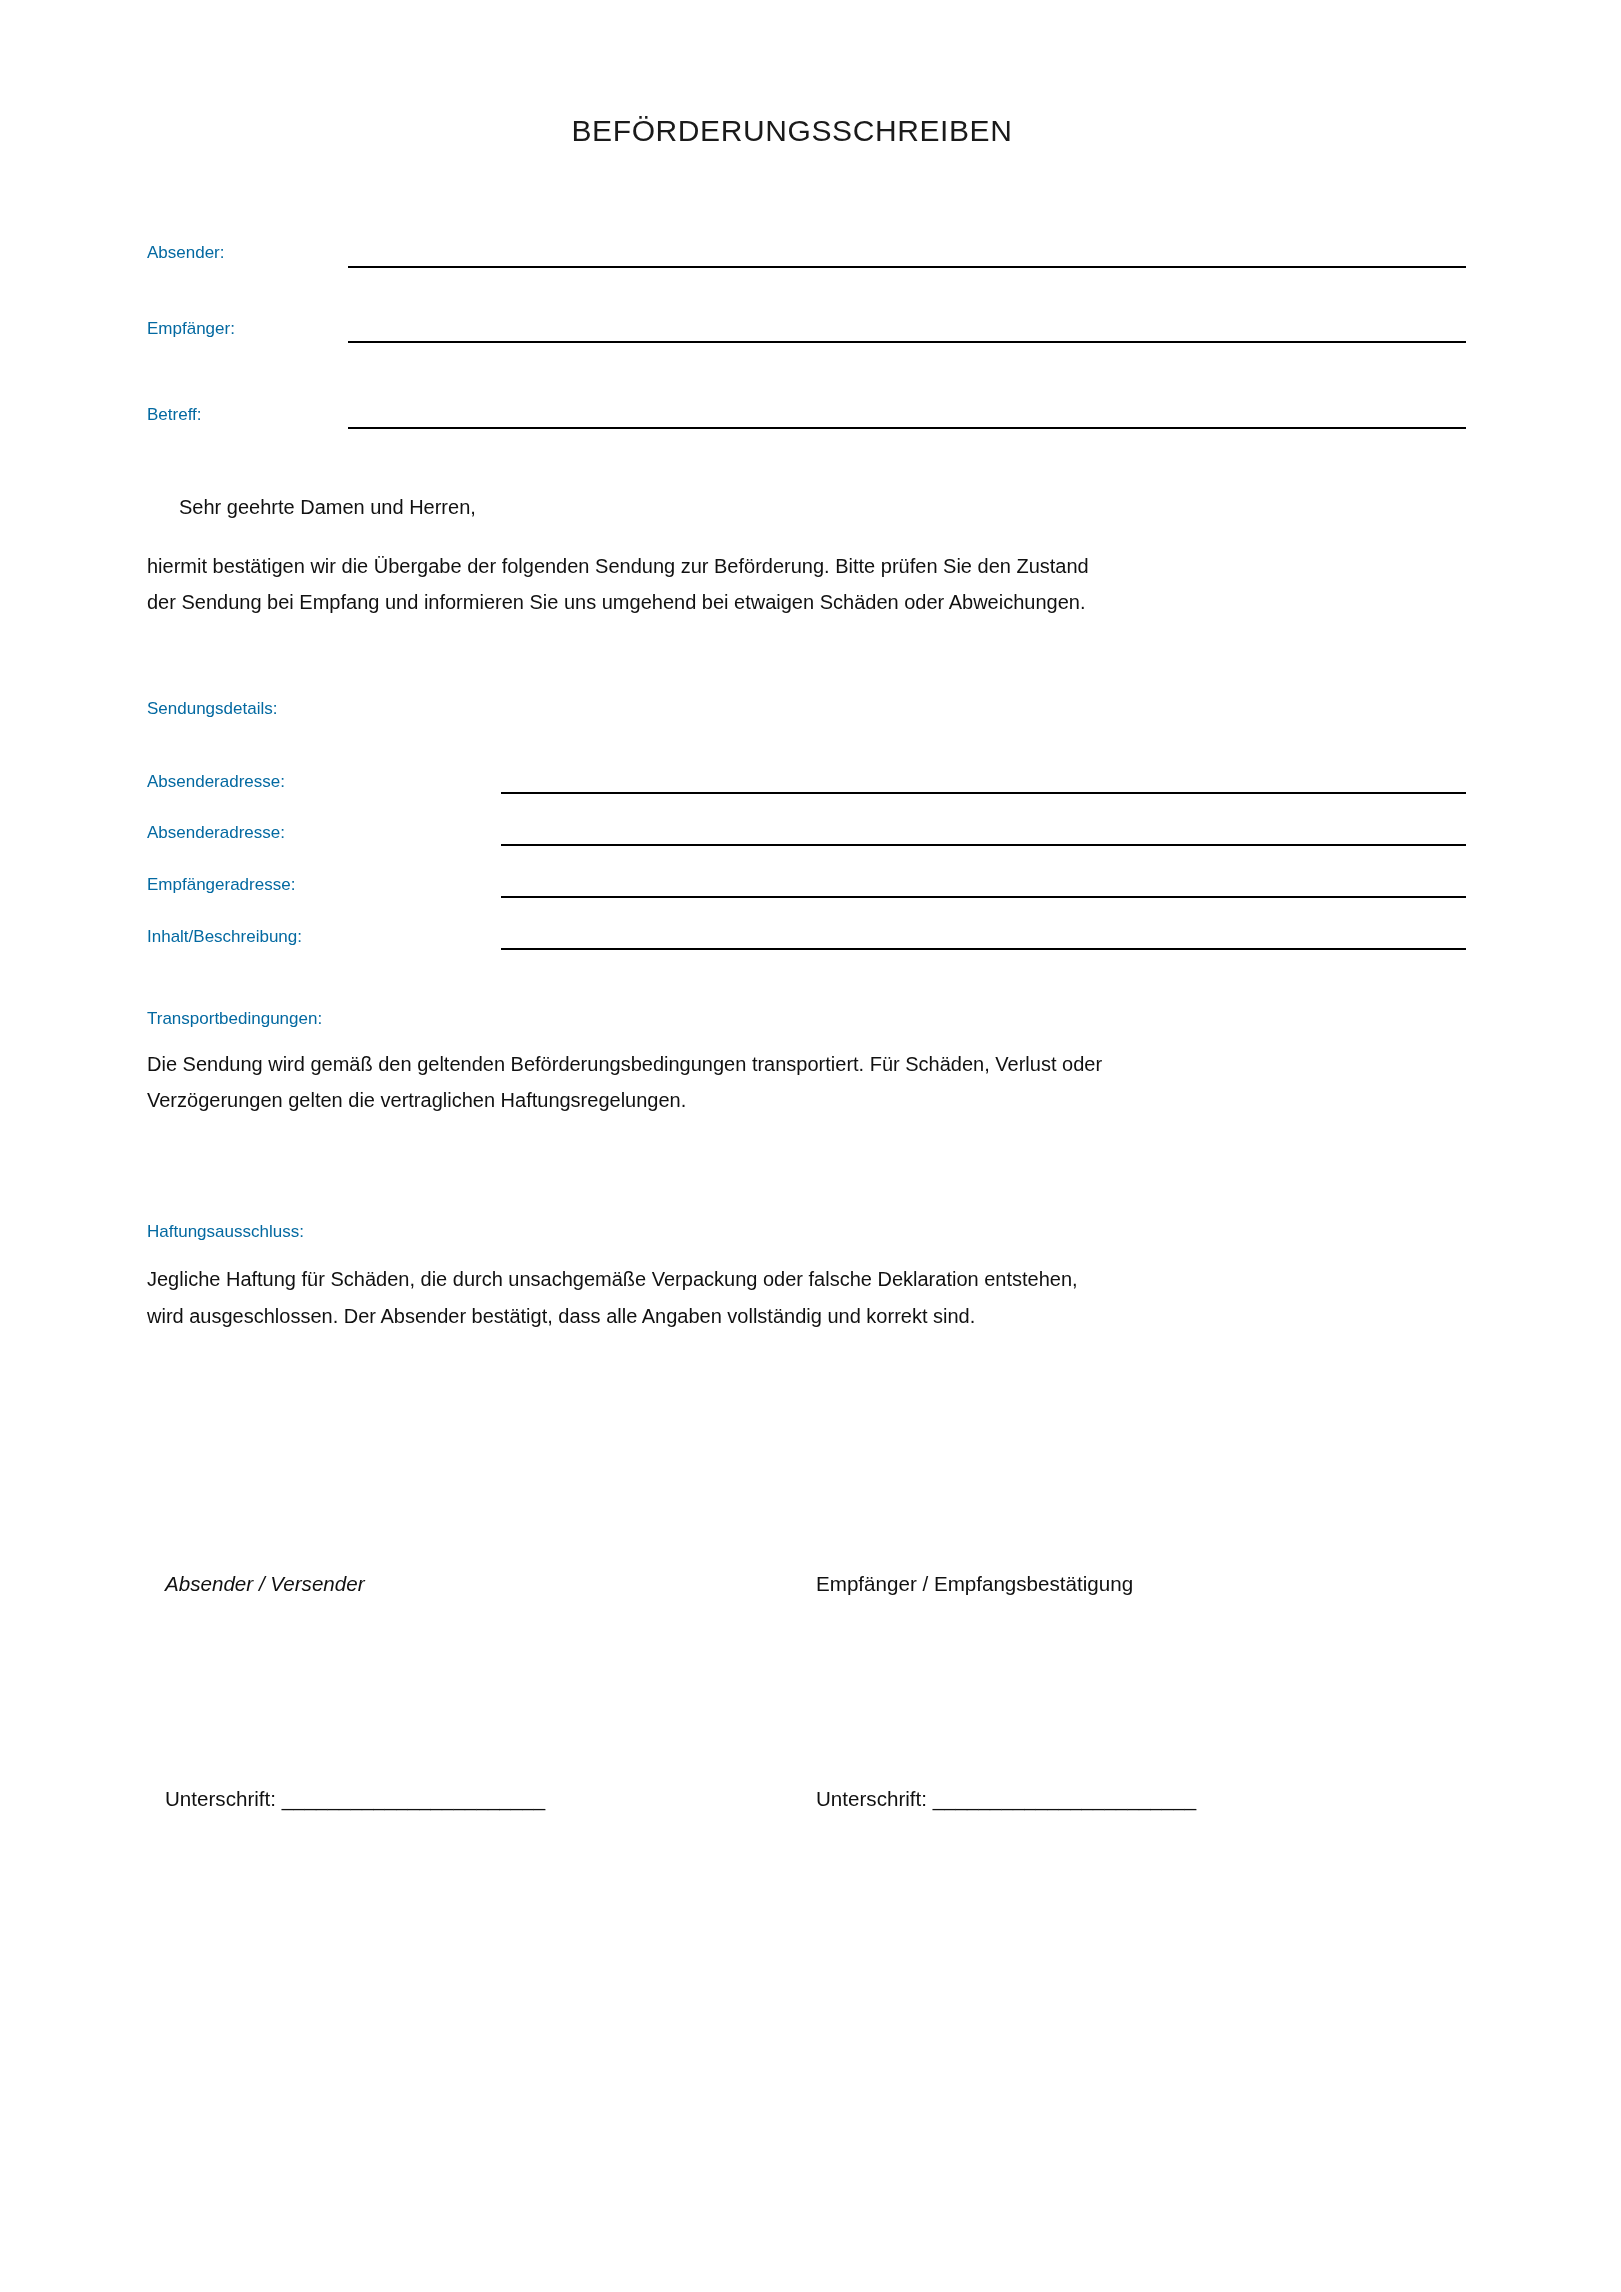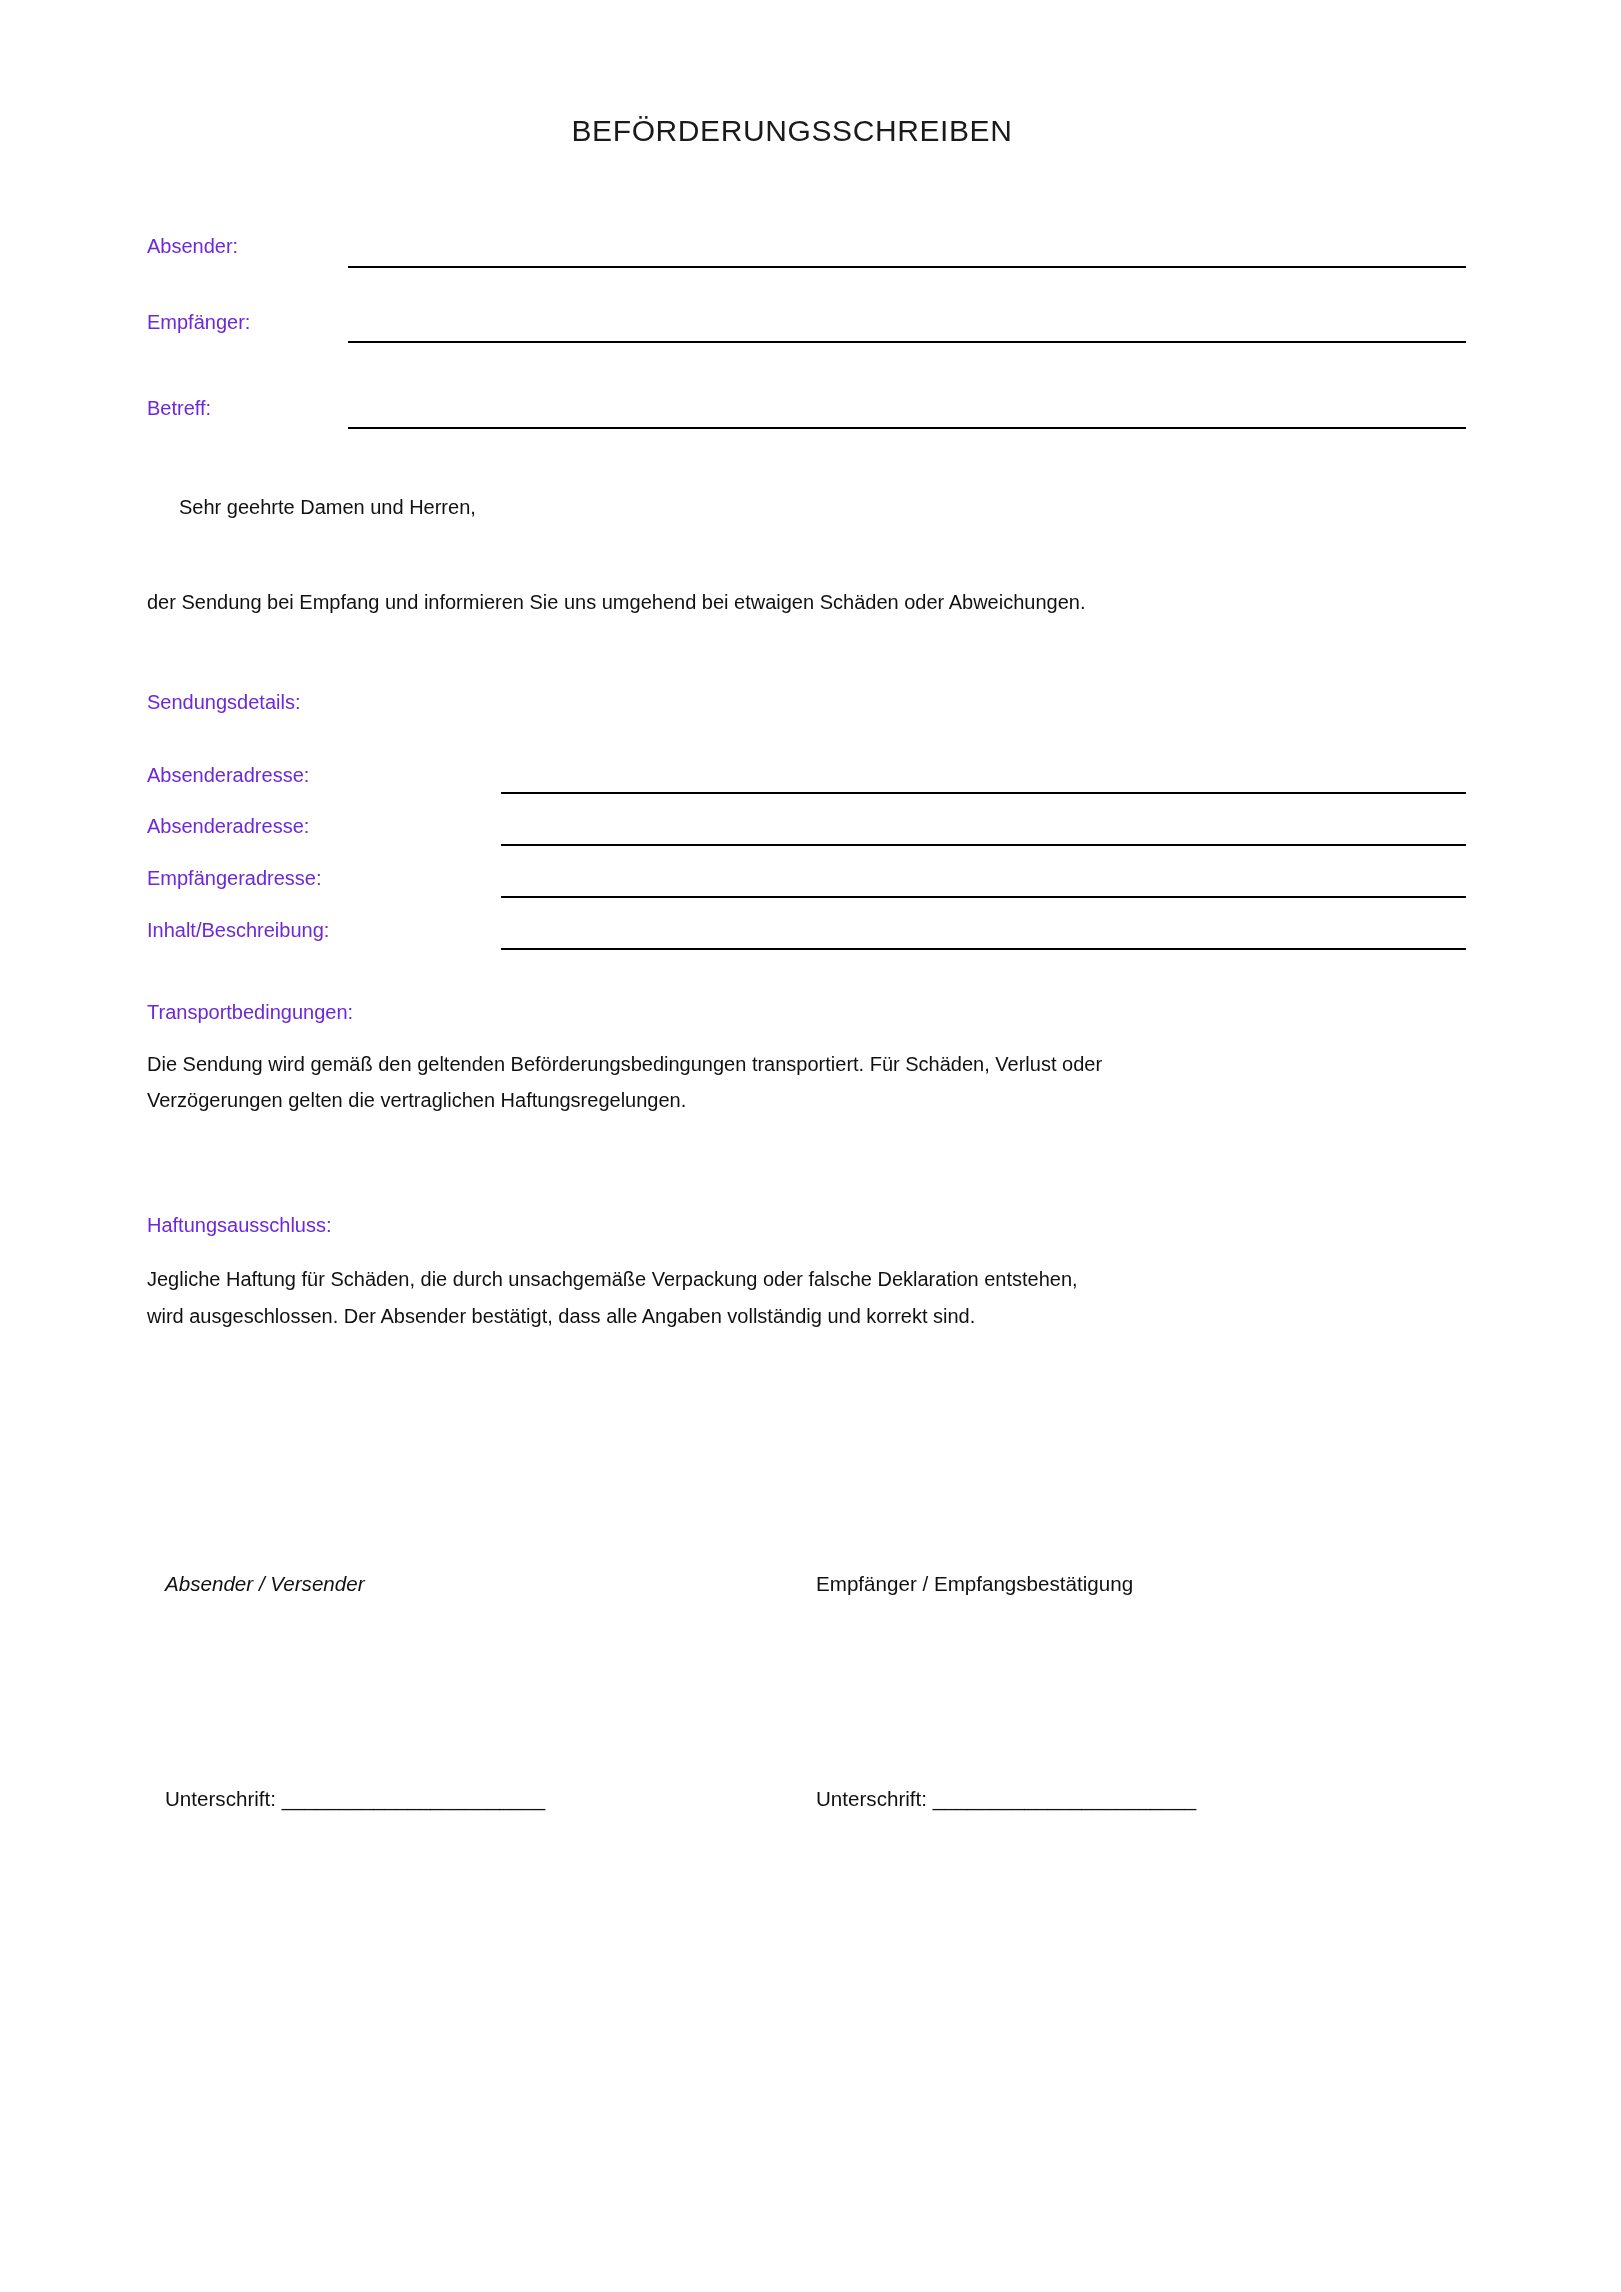--- a/index.html
+++ b/index.html
@@ -32,24 +32,25 @@
     text-align: center;
     font-size: 30px;
     letter-spacing: 0.6px;
     color: #1a1a1a;
     white-space: nowrap;
   }
 
   
   .txt {
     position: absolute;
-    font-size: 20px;
+    font-size: 17px;
     line-height: 1.0;
-    color: #6d28d9;
+    color: #0369a1;
     white-space: nowrap;
+    margin-top: 8px;
   }
   .para {
     position: absolute;
     font-size: 20px;
     line-height: 34px;
     color: #111111;
     white-space: nowrap;
   }
 
   
@@ -91,20 +92,21 @@
   <div class="rule" style="left:348px; top:266px; width:1118px;"></div>
 
   <div class="txt field-label" style="top:312px;">Empfänger:</div>
   <div class="rule" style="left:348px; top:341px; width:1118px;"></div>
 
   <div class="txt field-label" style="top:398px;">Betreff:</div>
   <div class="rule" style="left:348px; top:427px; width:1118px;"></div>
 
   <div class="para" style="left:147px; top:490px;margin-left:32px;">Sehr geehrte Damen und Herren,</div>
 
+  <div class="para" style="left:147px; top:549px;">hiermit bestätigen wir die Übergabe der folgenden Sendung zur Beförderung. Bitte prüfen Sie den Zustand</div>
   <div class="para" style="left:147px; top:585px;">der Sendung bei Empfang und informieren Sie uns umgehend bei etwaigen Schäden oder Abweichungen.</div>
 
   <div class="txt" style="left:147px; top:692px;">Sendungsdetails:</div>
 
   <div class="txt detail-label" style="top:765px;">Absenderadresse:</div>
   <div class="rule" style="left:501px; top:792px; width:965px;"></div>
 
   <div class="txt detail-label" style="top:816px;">Absenderadresse:</div>
   <div class="rule" style="left:501px; top:844px; width:965px;"></div>
 

